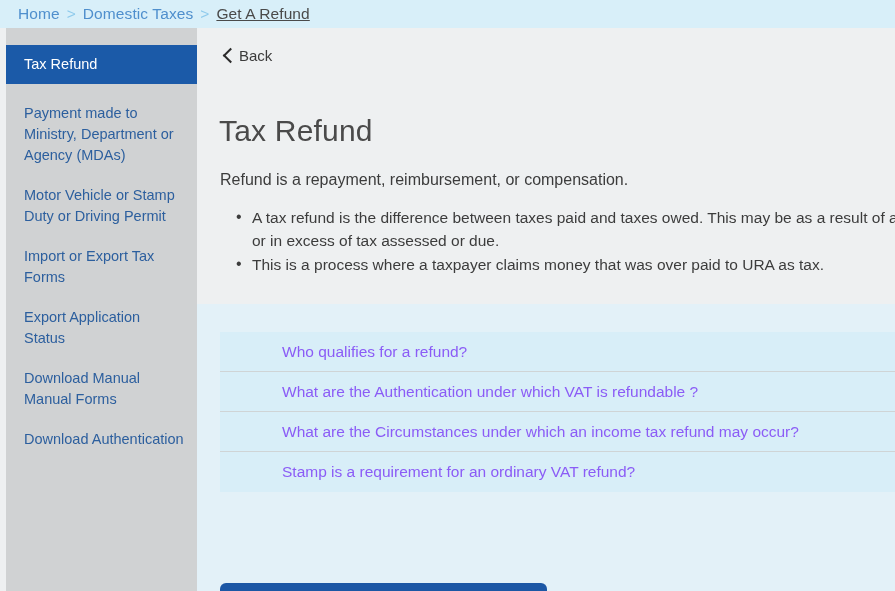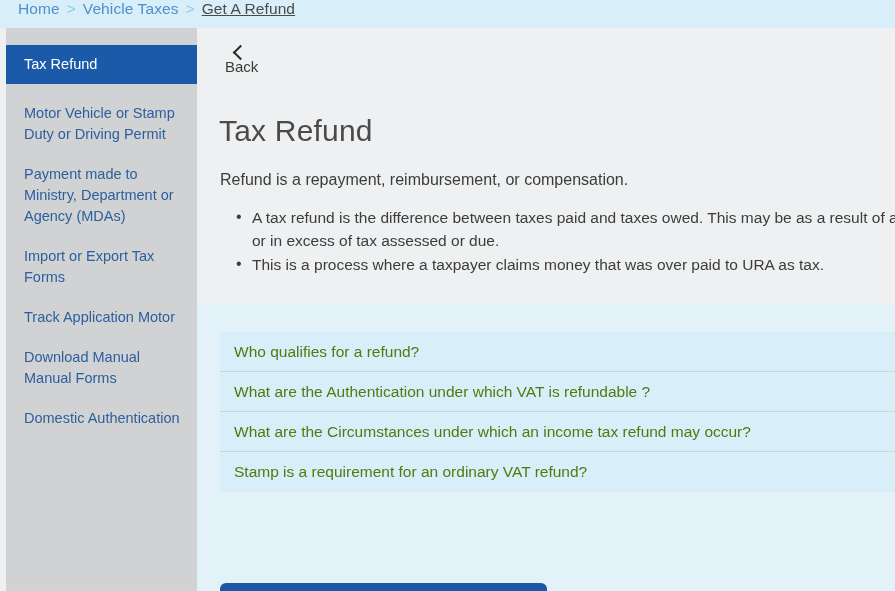--- a/index.html
+++ b/index.html
@@ -24,21 +24,21 @@
 
   
   .breadcrumb-bar {
     position: absolute;
     left: 0;
     top: 0;
     width: 895px;
     height: 28px;
     background: #d8eff9;
     display: flex;
-    align-items: flex-start;
+    align-items: center;
     padding-left: 18px;
     box-sizing: border-box;
     white-space: nowrap;
   }
   .crumb {
     font-size: 15.5px;
     color: #4a88c7;
     letter-spacing: .1px;
   }
   .crumb.link { color: #4f8fcd; }
@@ -91,21 +91,20 @@
   }
 
   .back-link {
     position: absolute;
     left: 28px;
     top: 19px;
     display: flex;
     align-items: center;
     font-size: 15px;
     color: #3b3b3b;
-    flex-direction: column;
   }
   .chev {
     display: inline-block;
     width: 9px;
     height: 9px;
     border-left: 2px solid #2b2b2b;
     border-bottom: 2px solid #2b2b2b;
     transform: rotate(45deg);
     margin-right: 3px;
     position: relative;
@@ -180,22 +179,23 @@
     display: flex;
     align-items: center;
     padding-left: 14px;
     box-sizing: border-box;
     border-bottom: 1px solid #cfd4d6;
     width: 700px;
   }
   .acc-row:last-child { border-bottom: none; }
   .acc-label {
     font-size: 15.5px;
-    color: #4d7c0f;
-    white-space: nowrap;
+    color: #8b5cf6;
+    white-space: nowrap;
+    margin-left: 48px;
   }
 
   .cta {
     position: absolute;
     left: 23px;
     top: 279px;
     background: #1c57a5;
     color: #ffffff;
     font-size: 16px;
     font-weight: bold;
@@ -209,46 +209,46 @@
   }
 </style>
 </head>
 <body>
 
 <div class="page">
 
   <div class="breadcrumb-bar">
     <span class="crumb link">Home</span>
     <span class="crumb-sep">&gt;</span>
-    <span class="crumb link">Vehicle Taxes</span>
+    <span class="crumb link">Domestic Taxes</span>
     <span class="crumb-sep">&gt;</span>
     <span class="crumb current">Get A Refund</span>
   </div>
 
   <nav class="sidebar">
     <div class="side-item active">
       <span>Tax Refund</span>
     </div>
     <div class="side-item">
+      <span>Payment made to Ministry, Department or Agency (MDAs)</span>
+    </div>
+    <div class="side-item">
       <span>Motor Vehicle or Stamp Duty or Driving Permit</span>
     </div>
     <div class="side-item">
-      <span>Payment made to Ministry, Department or Agency (MDAs)</span>
-    </div>
-    <div class="side-item">
       <span>Import or Export Tax Forms</span>
     </div>
     <div class="side-item">
-      <span>Track Application Motor</span>
+      <span>Export Application Status</span>
     </div>
     <div class="side-item">
       <span>Download Manual Manual Forms</span>
     </div>
     <div class="side-item">
-      <span>Domestic Authentication</span>
+      <span>Download Authentication</span>
     </div>
   </nav>
 
   <main class="main">
 
     <a class="back-link">
       <span class="chev"></span>
       <span>Back</span>
     </a>
 

